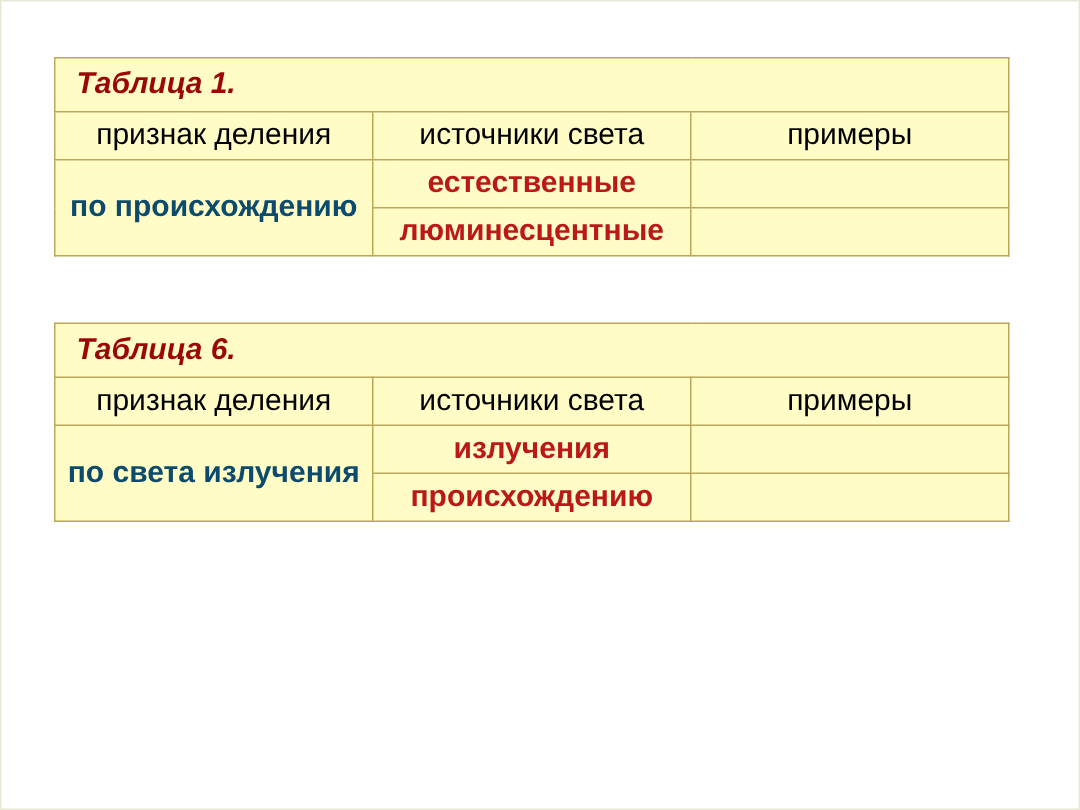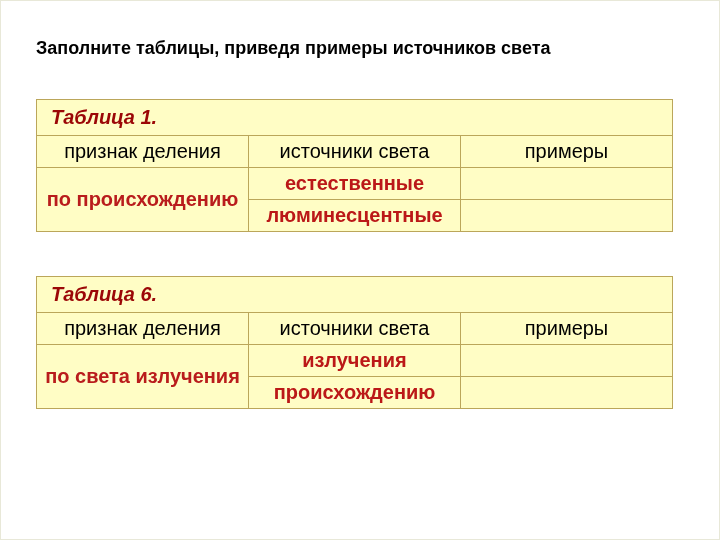--- a/index.html
+++ b/index.html
@@ -47,21 +47,21 @@
     background: #fffdc5;
     padding: 6px 14px;
   }
   .header-row td {
     font-weight: normal;
     color: #000000;
     background: #fffdc5;
     margin-top: 32px;
   }
   .attr-cell {
-    color: #b91c1c;
+    color: #0c4a6e;
     font-weight: bold;
     background: #fffdc5;
   }
   .val-cell {
     color: #bb1818;
     font-weight: bold;
     background: #fffdc5;
     margin-left: 17px;
   }
   .empty-cell {
@@ -72,21 +72,20 @@
   }
   col.c1 { width: 212px; }
   col.c2 { width: 212px; }
   col.c3 { width: 212px; }
 </style>
 </head>
 <body>
 
 <div class="slide">
 
-  <div class="instruction">Заполните таблицы, приведя примеры источников  света</div>
 
   <table class="tbl">
     <colgroup>
         <col class="c1">
         <col class="c2">
         <col class="c3">
       </colgroup>
     <tbody>
         <tr class="caption-row">
       <td colspan="3">Таблица 1.</td>

